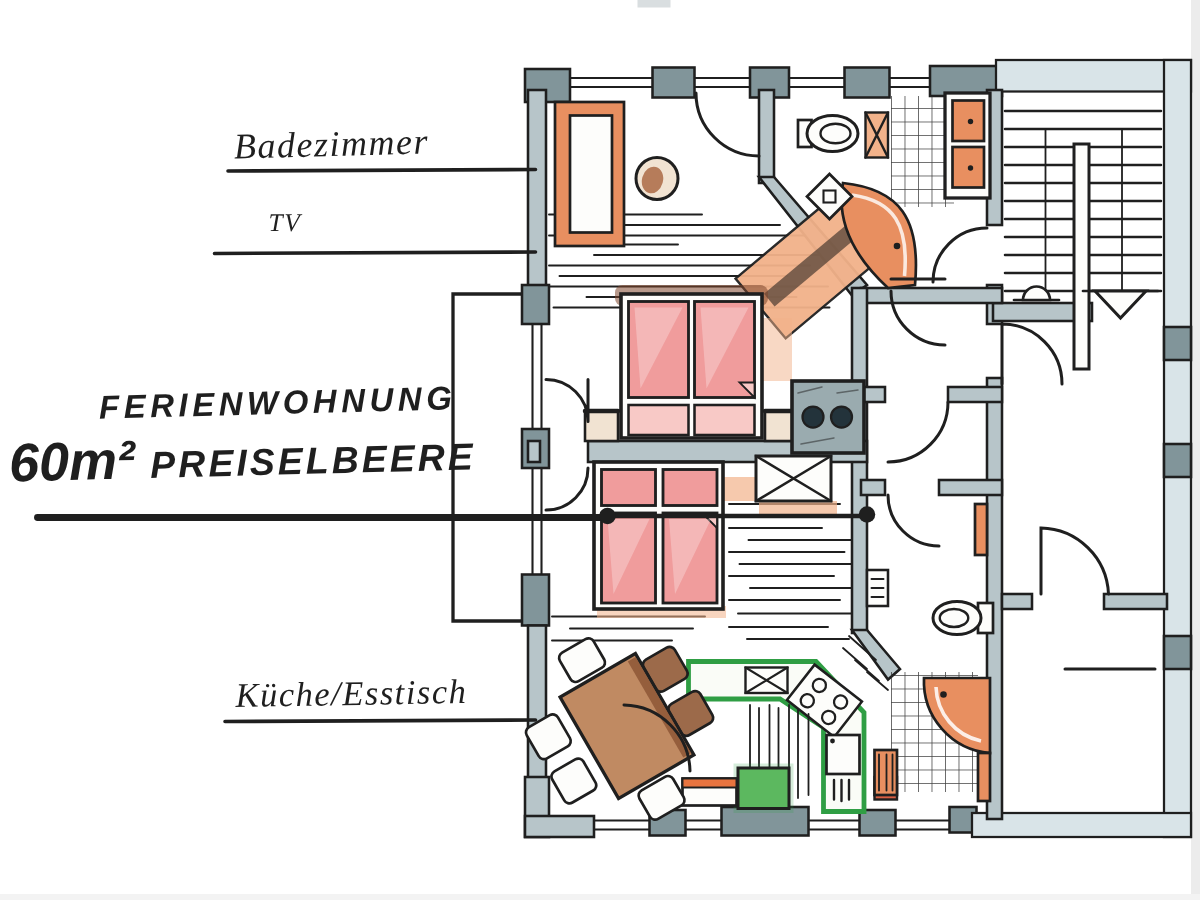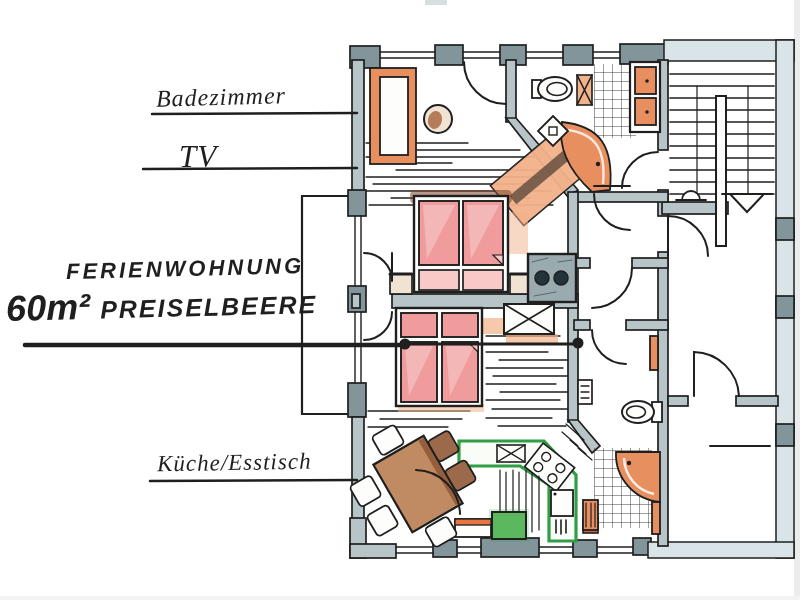--- a/index.html
+++ b/index.html
@@ -18,21 +18,21 @@
   .s-orange {fill:var(--c-orange);stroke:var(--c-ink);stroke-width:1.8;}
   .s-orangelt{fill:var(--c-orange_light);stroke:var(--c-ink);stroke-width:1.6;}
   .s-tan    {fill:var(--c-tan);stroke:var(--c-ink);stroke-width:1.7;}
   .s-green  {fill:#fafcf7;stroke:var(--c-green);stroke-width:3.2;}
   .s-greenbox{fill:var(--c-green_fill);stroke:var(--c-ink);stroke-width:2;}
   .s-steel  {fill:#9aabaf;stroke:var(--c-ink);stroke-width:2.4;}
 
   
   .lbl{position:absolute;white-space:nowrap;font-style:italic;color:var(--c-ink);}
   .lbl-bad{left:156px;top:84px;font-size:24px;transform:rotate(-1.5deg);letter-spacing:1px;}
-  .lbl-tv {left:179px;top:139px;font-size:31px;letter-spacing:1px;}
+  .lbl-tv {left:179px;top:139px;font-size:17px;letter-spacing:1px;}
   .lbl-kue{left:157px;top:450px;font-size:23px;transform:rotate(-1deg);letter-spacing:1px;}
   .lbl-fer{left:66px;top:256px;font-family:"Liberation Sans",sans-serif;font-weight:bold;
            font-size:22px;letter-spacing:3px;transform:rotate(-1.5deg);}
   .lbl-fer2{left:6px;top:284px;font-family:"Liberation Sans",sans-serif;font-weight:bold;
             display:flex;align-items:baseline;gap:10px;transform:rotate(-1.5deg);}
   .lbl-fer2 .area{font-size:36px;font-style:italic;}
   .lbl-fer2 .name{font-size:25px;font-style:italic;letter-spacing:2px;}
 </style>
 </head>
 <body>

